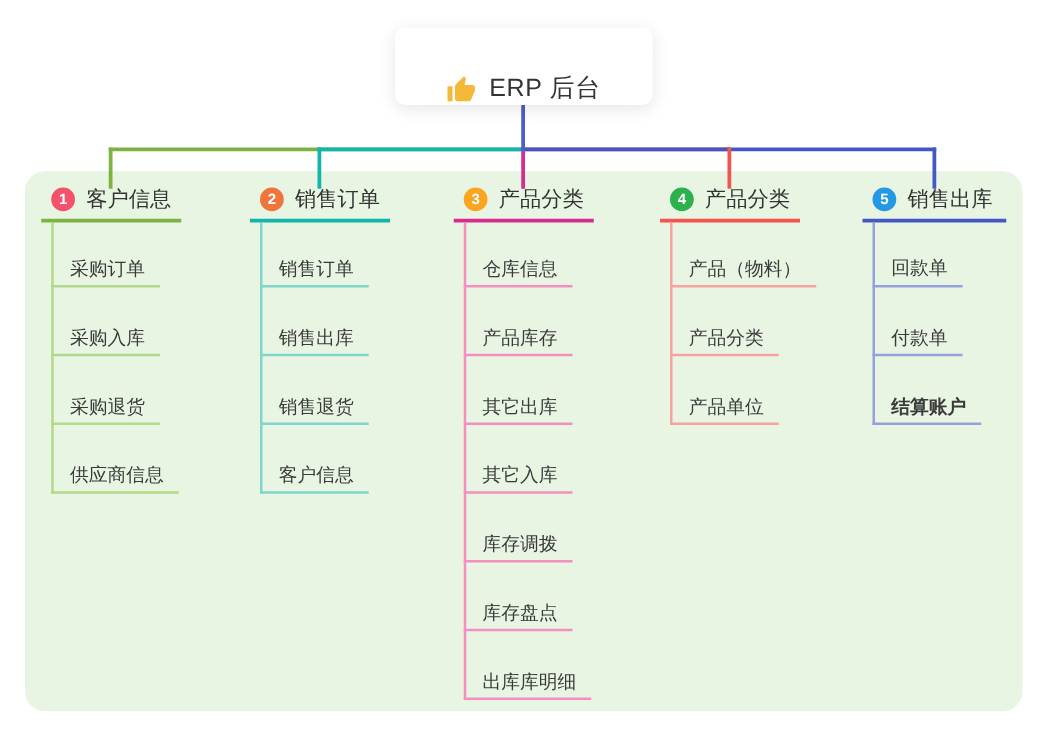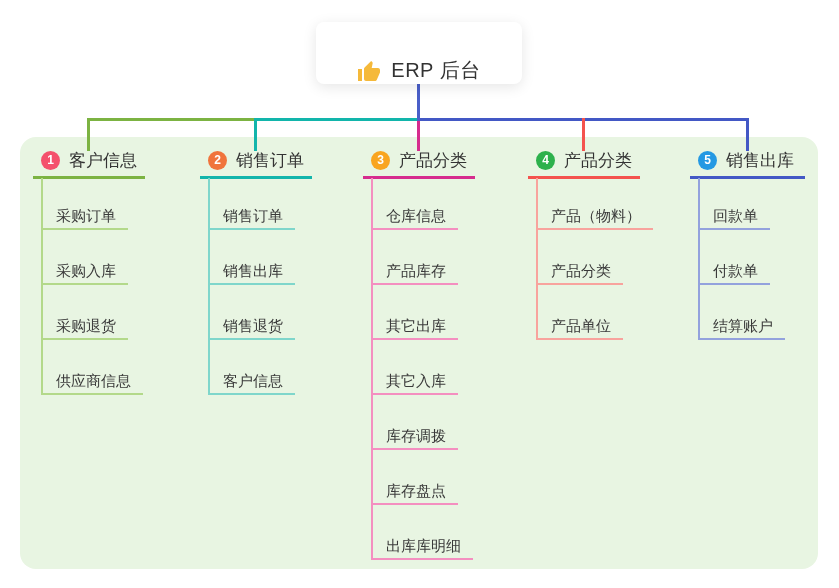--- a/index.html
+++ b/index.html
@@ -76,15 +76,15 @@
           <span class="badge" style="background: rgb(249, 165, 31);">3</span>
           <span class="branch-label">产品分类</span>
         </div><div class="vline" style="top: 28px; height: 382px; background: rgb(244, 143, 192);"></div><div class="kid" style="top: 54px; border-bottom: 2px solid rgb(244, 143, 192);">仓库信息</div><div class="kid" style="top: 109px; border-bottom: 2px solid rgb(244, 143, 192);">产品库存</div><div class="kid" style="top: 164px; border-bottom: 2px solid rgb(244, 143, 192);">其它出库</div><div class="kid" style="top: 219px; border-bottom: 2px solid rgb(244, 143, 192);">其它入库</div><div class="kid" style="top: 274px; border-bottom: 2px solid rgb(244, 143, 192);">库存调拨</div><div class="kid" style="top: 329px; border-bottom: 2px solid rgb(244, 143, 192);">库存盘点</div><div class="kid" style="top: 384px; border-bottom: 2px solid rgb(244, 143, 192);">出库库明细</div></div>
       <div class="branch" style="left: 528px;"><div class="branch-header" style="min-width: 112px; border-bottom: 3px solid rgb(244, 83, 78);">
           <span class="badge" style="background: rgb(45, 177, 76);">4</span>
           <span class="branch-label">产品分类</span>
         </div><div class="vline" style="top: 28px; height: 162px; background: rgb(248, 163, 157);"></div><div class="kid" style="top: 54px; border-bottom: 2px solid rgb(248, 163, 157);">产品（物料）</div><div class="kid" style="top: 164px; border-bottom: 2px solid rgb(248, 163, 157);">产品单位</div><div class="kid" style="top: 109px; border-bottom: 2px solid rgb(248, 163, 157);">产品分类</div></div>
       <div class="branch" style="left: 690px;"><div class="branch-header" style="min-width: 115px; border-bottom: 3px solid rgb(67, 88, 197);">
           <span class="badge" style="background: rgb(36, 153, 227);">5</span>
           <span class="branch-label">销售出库</span>
-        </div><div class="vline" style="top: 28px; height: 162px; background: rgb(147, 162, 221);"></div><div class="kid" style="top: 54px; border-bottom: 2px solid rgb(147, 162, 221);">回款单</div><div class="kid" style="top: 109px; border-bottom: 2px solid rgb(147, 162, 221);">付款单</div><div class="kid" style="top: 164px; border-bottom: 2px solid rgb(147, 162, 221);">结算账户</div></div>
+        </div><div class="vline" style="top: 28px; height: 162px; background: rgb(147, 162, 221);"></div><div class="kid" style="top: 54px; border-bottom: 2px solid rgb(147, 162, 221); font-family: Liberation Mono, monospace;">回款单</div><div class="kid" style="top: 109px; border-bottom: 2px solid rgb(147, 162, 221);">付款单</div><div class="kid" style="top: 164px; border-bottom: 2px solid rgb(147, 162, 221); font-weight: bold;">结算账户</div></div>
     </div>
 </div>
 
 </body></html>

